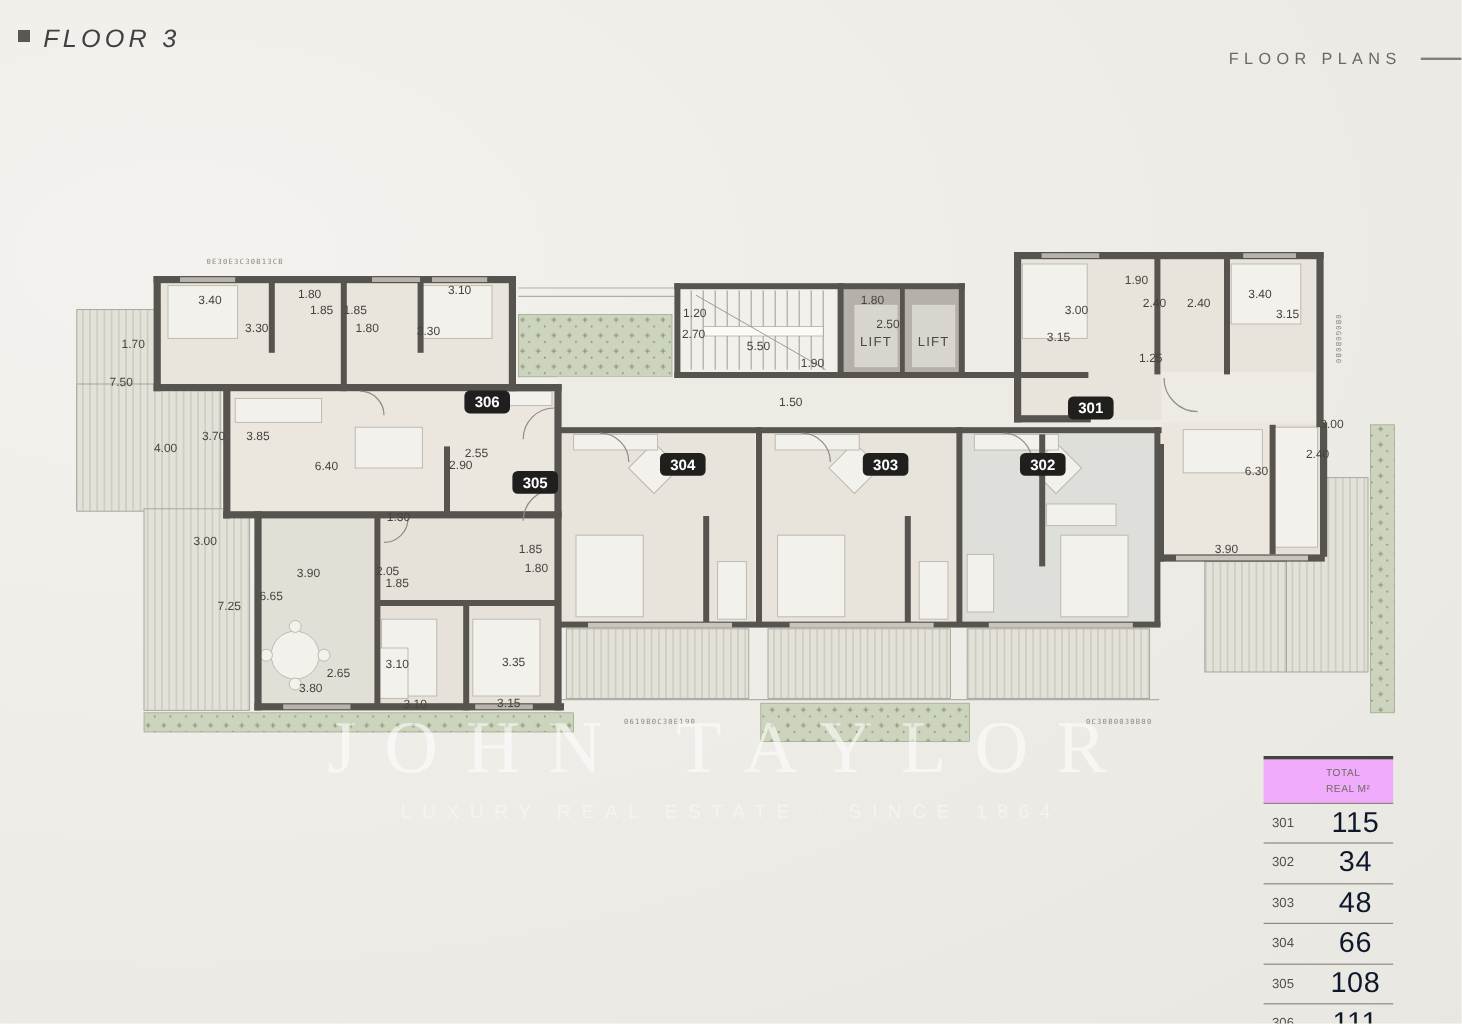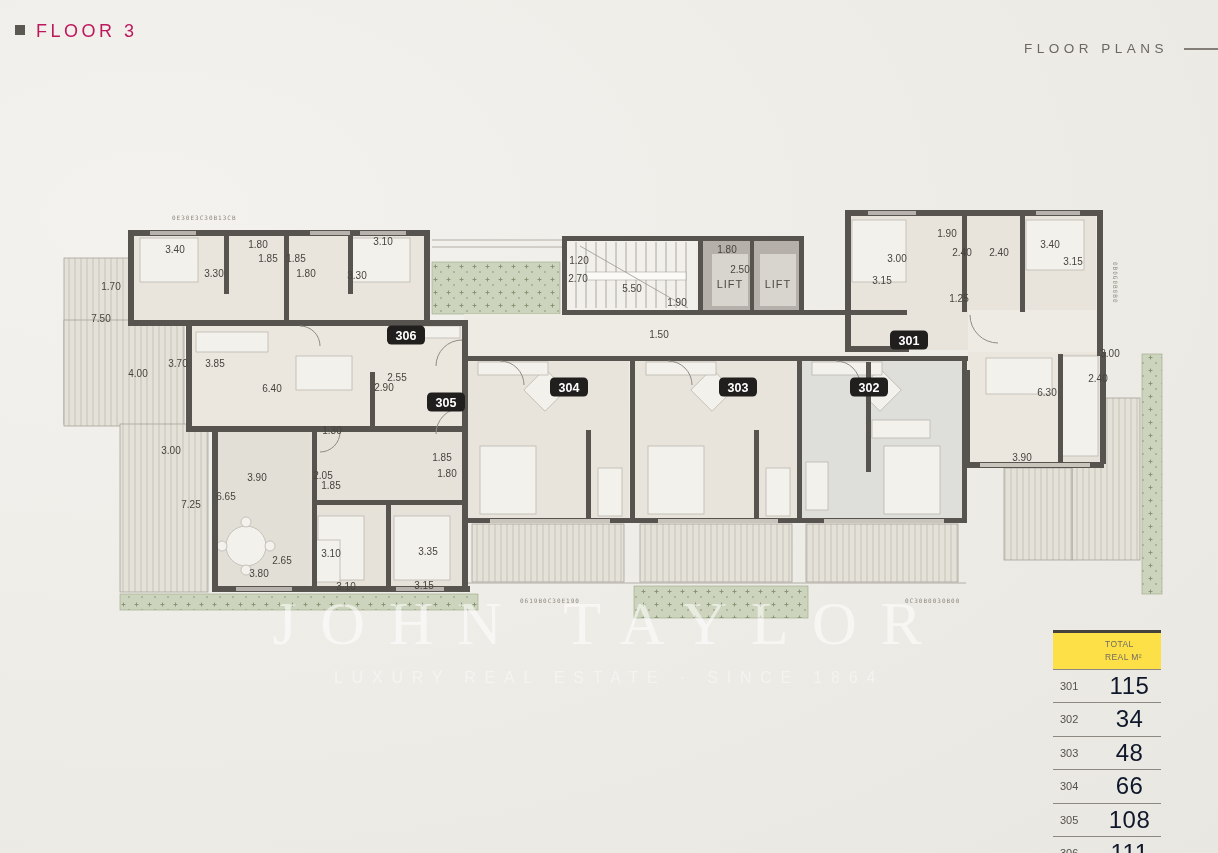--- a/index.html
+++ b/index.html
@@ -5,39 +5,39 @@
   html,body{margin:0;padding:0;}
   body{
     width:1218px;height:853px;overflow:hidden;position:relative;
     font-family:"Liberation Sans",sans-serif;
     background:radial-gradient(ellipse at 12% 25%, #f4f2ee 0%, #efede8 45%, #e9e7e1 100%);
   }
   .page{position:absolute;inset:0;}
   
   .hdr-left{position:absolute;top:21px;left:15px;display:flex;align-items:flex-start;gap:11px;z-index:4;}
   .bullet{width:10px;height:10px;background:#5b5751;margin-top:4px;}
-  .hdr-title{margin:0;font-size:18px;font-weight:500;letter-spacing:3.5px;color:#be185d;}
+  .hdr-title{margin:0;font-size:21px;font-weight:500;letter-spacing:3.5px;color:#404040;font-style:italic;}
   .hdr-right{position:absolute;top:41px;right:0;display:flex;align-items:center;z-index:4;}
   .hdr-right .label{font-size:13.5px;letter-spacing:4.5px;color:#6c6861;}
   .rule{width:34px;height:2px;background:#837f78;margin-left:16px;}
   
   #plan{position:absolute;inset:0;z-index:1;}
   .dim{font-size:10px;fill:#47443e;text-anchor:middle;font-family:"Liberation Sans",sans-serif;}
   .code{font-size:6px;fill:#8e897f;letter-spacing:1px;font-family:"DejaVu Sans Mono",monospace;}
   .badge-bg{fill:#201f1d;}
   .badge-txt{font-size:12.5px;font-weight:bold;fill:#ffffff;text-anchor:middle;font-family:"Liberation Sans",sans-serif;}
   .lift-txt{font-size:11px;fill:#4c4944;text-anchor:middle;letter-spacing:1px;font-family:"Liberation Sans",sans-serif;}
   
   .watermark{position:absolute;left:0;top:588px;width:1218px;text-align:center;z-index:2;pointer-events:none;}
   .wm-name{font-family:"Liberation Serif",serif;font-size:62px;letter-spacing:0.38em;color:rgba(255,255,255,0.55);white-space:nowrap;}
   .wm-tag{margin-top:10px;font-size:16px;letter-spacing:0.55em;color:rgba(255,255,255,0.42);}
   
   .area-table{position:absolute;left:1053px;top:630px;width:108px;z-index:3;}
   .t-topbar{height:3px;background:#45423d;}
-  .t-head{background:#fde047;padding:5px 6px 5px 52px;font-size:8.5px;line-height:1.5;color:#6f6b63;letter-spacing:0.4px;border-bottom:1px solid #8d8981;}
+  .t-head{background:#f0abfc;padding:5px 6px 5px 52px;font-size:8.5px;line-height:1.5;color:#6f6b63;letter-spacing:0.4px;border-bottom:1px solid #8d8981;}
   .t-row{display:flex;align-items:center;height:32.5px;border-bottom:1px solid #8d8981;}
   .t-row:last-child{border-bottom:none;}
   .t-unit{font-size:11px;color:#55514b;width:38px;padding-left:7px;}
   .t-area{flex:1;text-align:center;font-size:24px;color:#0f172a;letter-spacing:0.5px;}
 </style>
 </head>
 <body>
 
 <div class="page">
 

